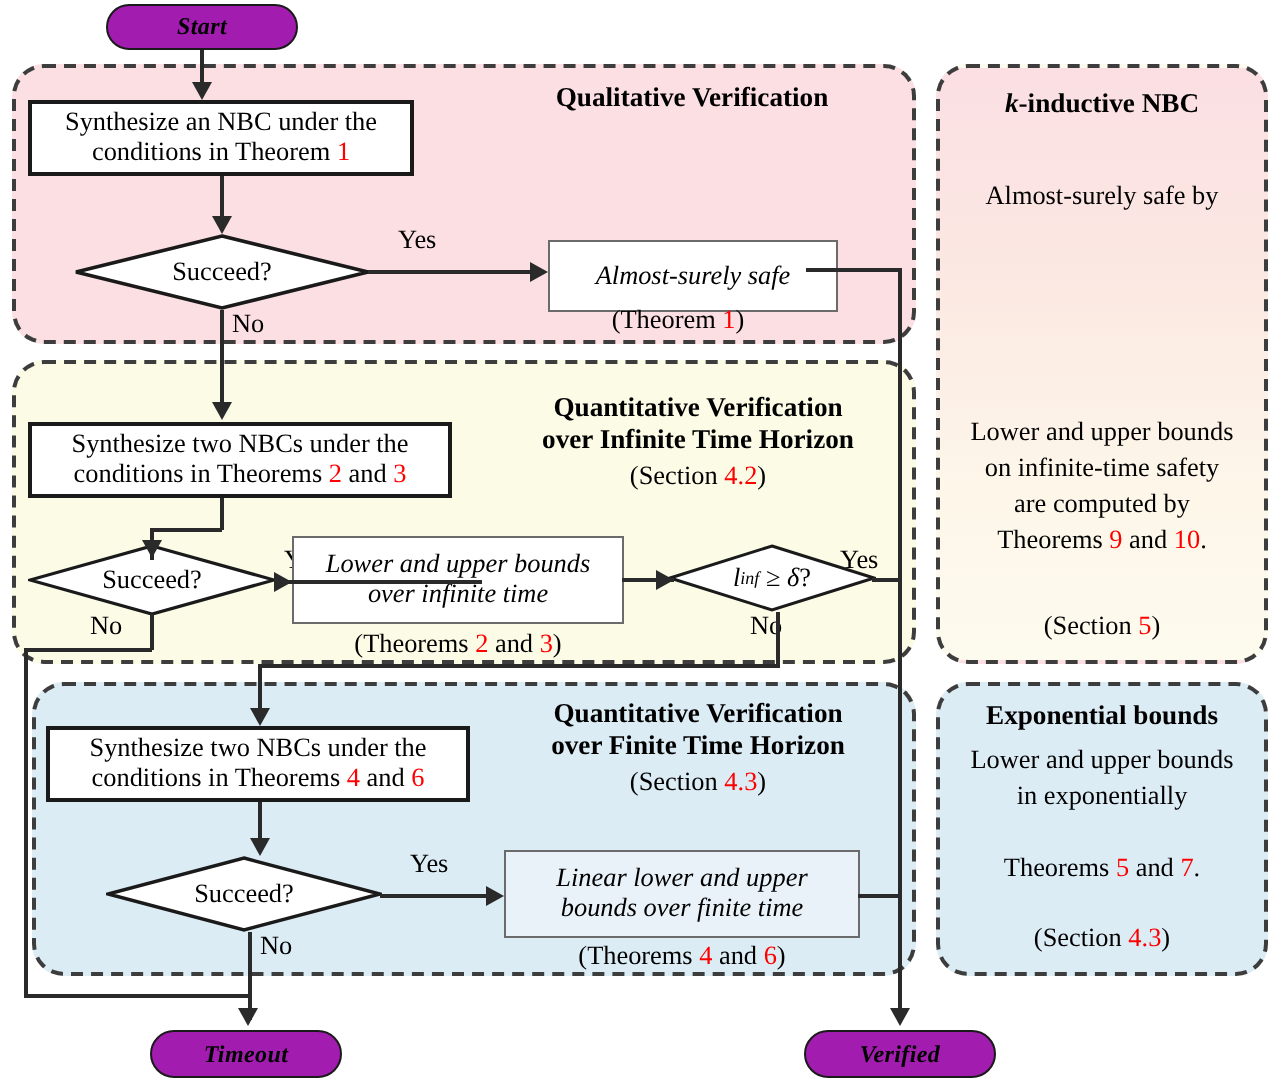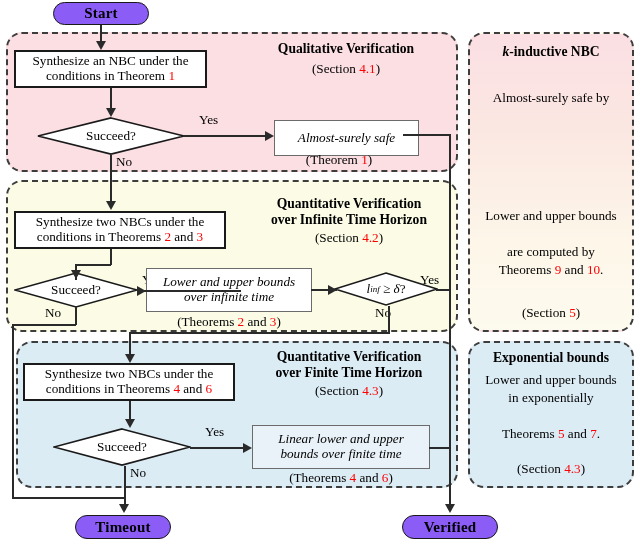--- a/index.html
+++ b/index.html
@@ -48,29 +48,30 @@
   .box.thin {
     border: 1.4px solid #6b6b6b;
     font-style: italic;
   }
   .box.thin.bluebg { background: #e9f2f8; }
 
   
   .term {
     position: absolute;
     box-sizing: border-box;
-    background: #8b5cf6;
+    background: #a21caf;
     border: 1.8px solid #1a1a1a;
     border-radius: 999px;
     display: flex;
     align-items: center;
     justify-content: center;
     font-weight: bold;
-    font-size: 15px;
+    font-size: 12px;
     letter-spacing: .2px;
+    font-style: italic;
   }
 
   
   .diamond {
     position: absolute;
     box-sizing: border-box;
   }
   .diamond svg { display: block; }
   .diamond .dlabel {
     position: absolute;
@@ -126,23 +127,20 @@
 
   <div class="panel yellow" style="left:6px; top:180px; width:452px; height:152px;"></div>
 
   <div class="panel blue" style="left:16px; top:341px; width:442px; height:147px;"></div>
 
   <div class="panel grad" style="left:468px; top:32px; width:166px; height:300px;"></div>
 
   <div class="panel blue" style="left:468px; top:341px; width:166px; height:147px;"></div>
 
   <div class="txt center bold" style="left:238px; top:41px; width:216px; font-size:13.6px;">Qualitative Verification</div>
-  <div class="txt center" style="left:238px; top:61px; width:216px;">
-    <span>(Section </span><span class="red">4.1</span><span>)</span>
-  </div>
 
   <div class="box" style="left:14px; top:50px; width:193px; height:38px; flex-direction:column;">
     <div>Synthesize an NBC under the</div>
     <div><span>conditions in Theorem </span><span class="red">1</span></div>
   </div>
 
   <div class="diamond" style="left:37px; top:117px; width:148px; height:38px;">
     <svg width="148" height="38" viewBox="0 0 148 38">
       <polygon points="74,1 147,19 74,37 1,19" fill="#ffffff" stroke="#1a1a1a" stroke-width="1.8"></polygon>
     </svg>
@@ -226,20 +224,21 @@
   <div class="txt center" style="left:252px; top:470px; width:178px;">
     <span>(Theorems </span><span class="red">4</span><span> and </span><span class="red">6</span><span>)</span>
   </div>
 
   <div class="txt center bold" style="left:472px; top:44px; width:158px; font-size:13.6px;">
     <span class="ital">k</span><span>-inductive NBC</span>
   </div>
   <div class="txt center" style="left:472px; top:90px; width:158px;">Almost-surely safe by</div>
 
   <div class="txt center" style="left:470px; top:208px; width:162px;">Lower and upper bounds</div>
+  <div class="txt center" style="left:470px; top:226px; width:162px;">on infinite-time safety</div>
   <div class="txt center" style="left:470px; top:244px; width:162px;">are computed by</div>
   <div class="txt center" style="left:470px; top:262px; width:162px;">
     <span>Theorems </span><span class="red">9</span><span> and </span><span class="red">10</span><span>.</span>
   </div>
   <div class="txt center" style="left:470px; top:305px; width:162px;">
     <span>(Section </span><span class="red">5</span><span>)</span>
   </div>
 
   <div class="txt center bold" style="left:470px; top:350px; width:162px; font-size:13.6px;">Exponential bounds</div>
   <div class="txt center" style="left:468px; top:372px; width:166px;">Lower and upper bounds</div>

